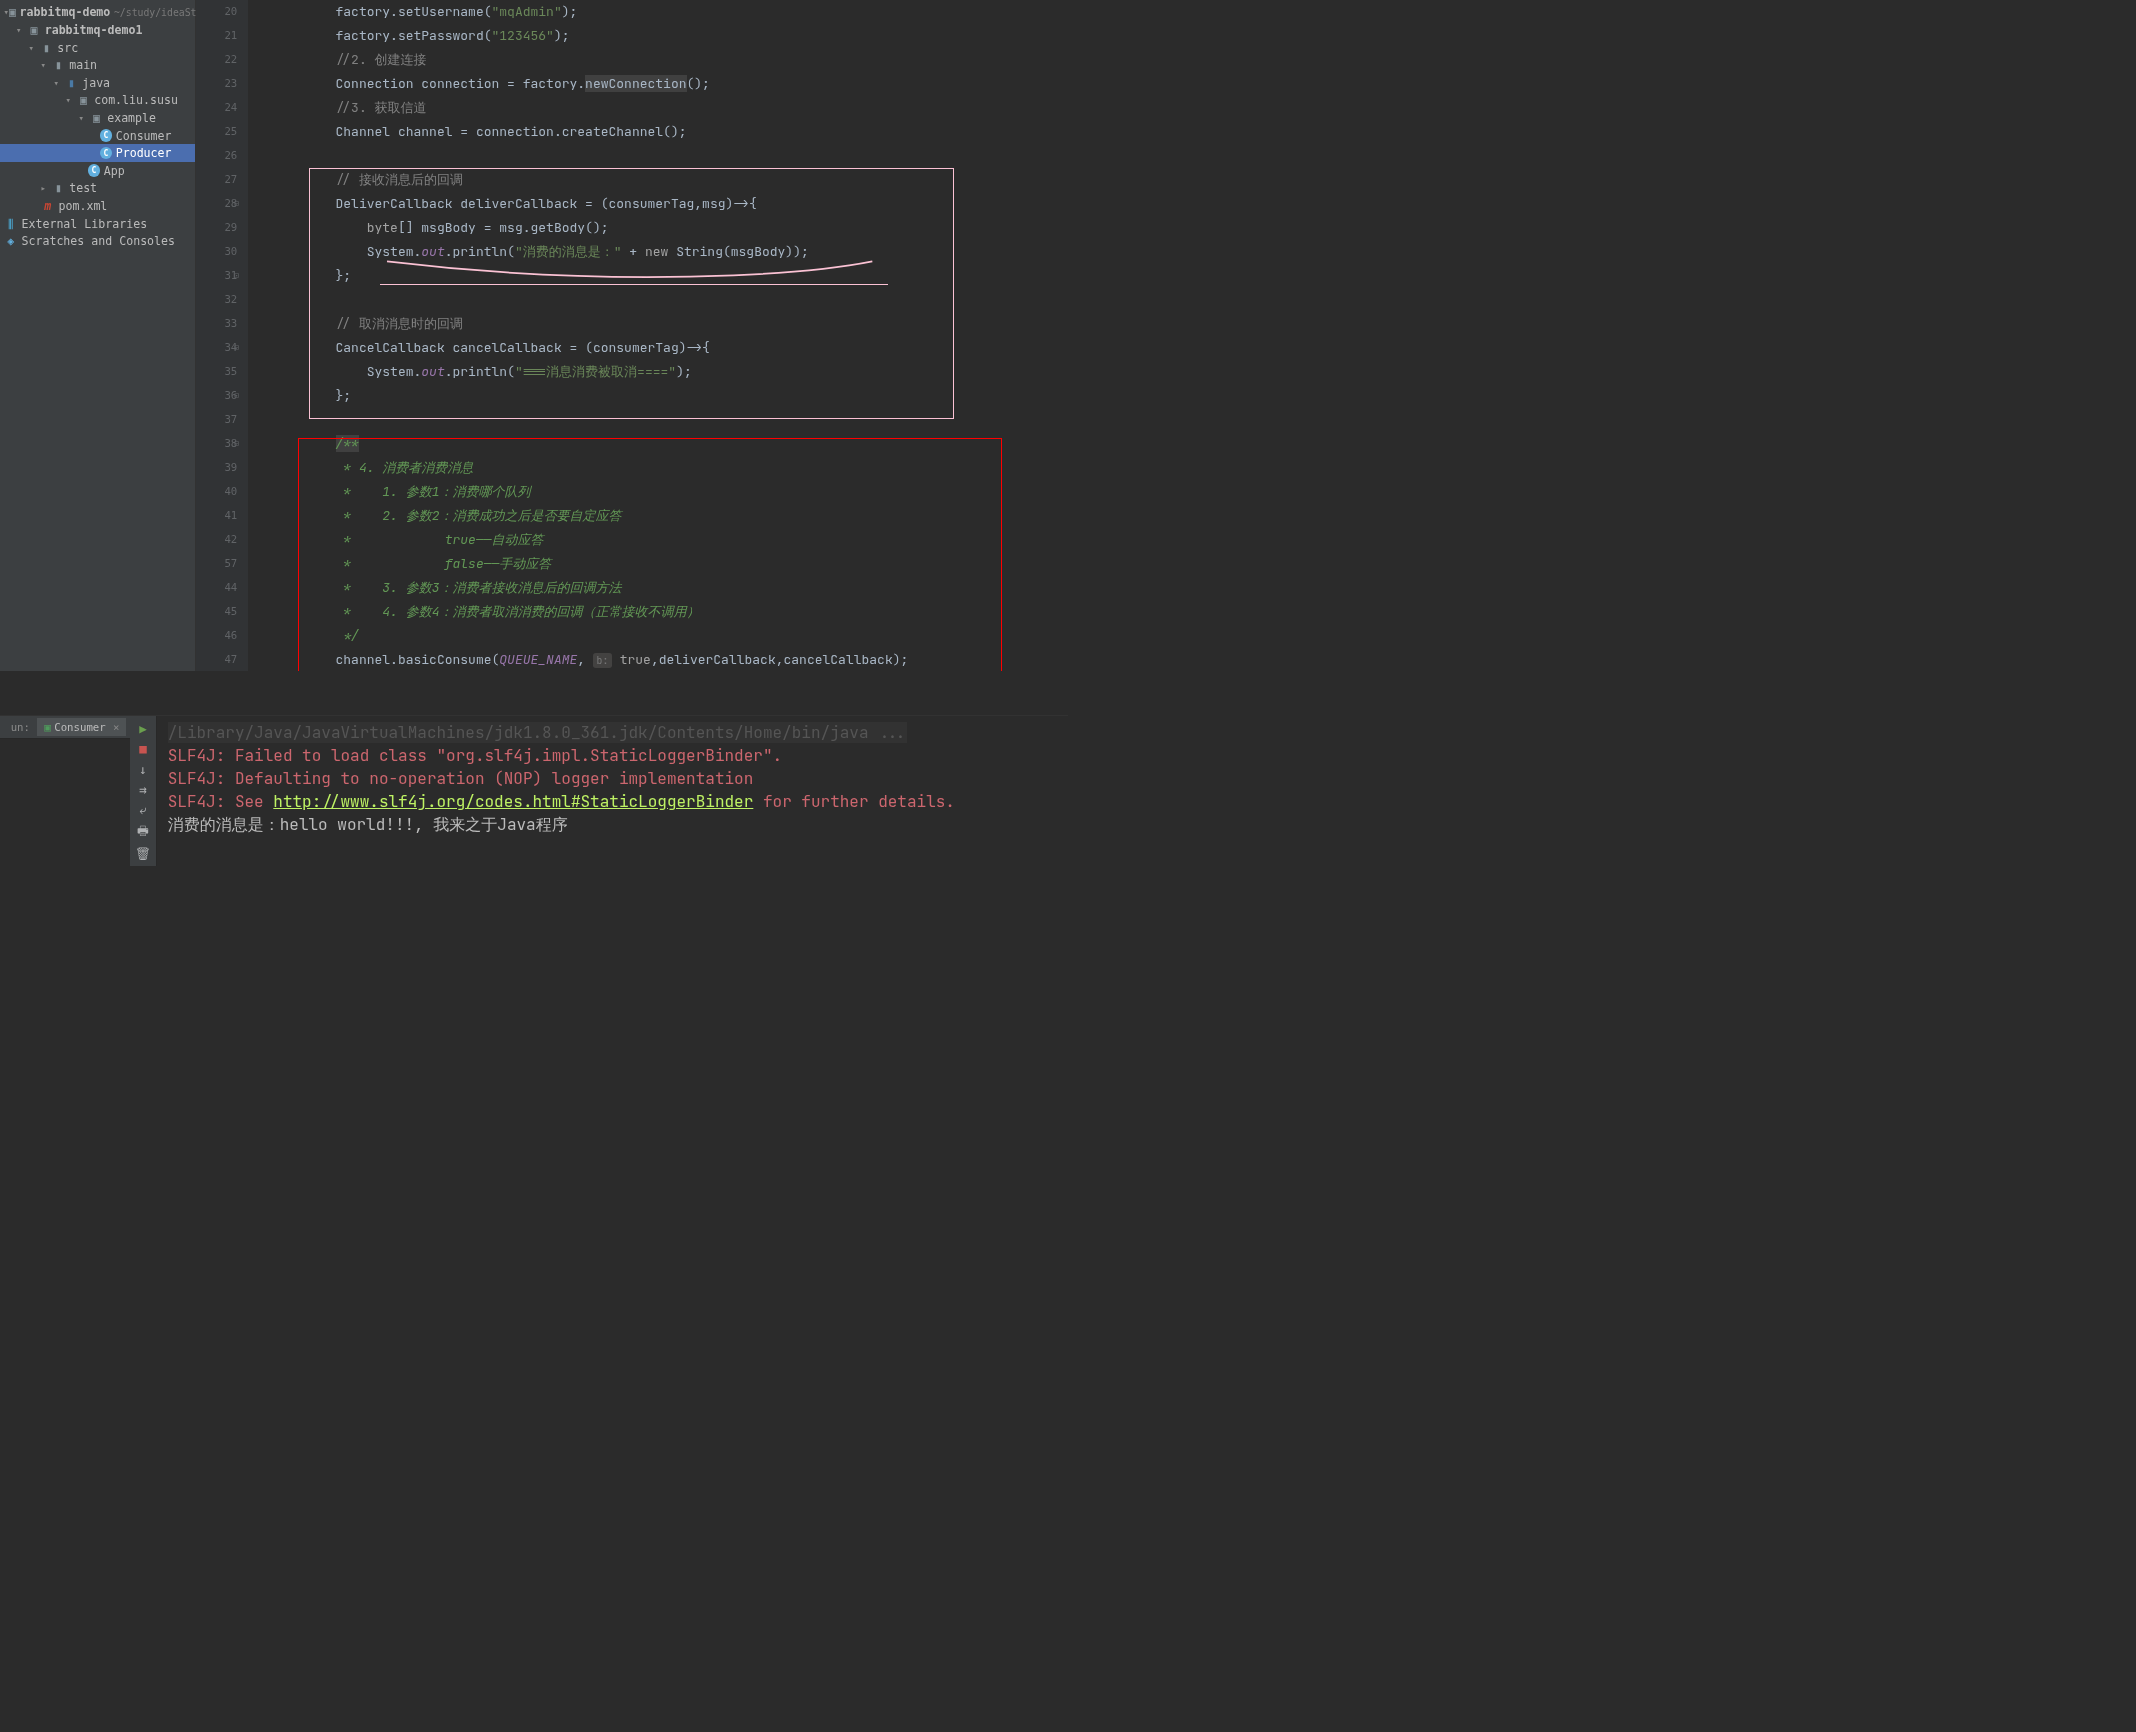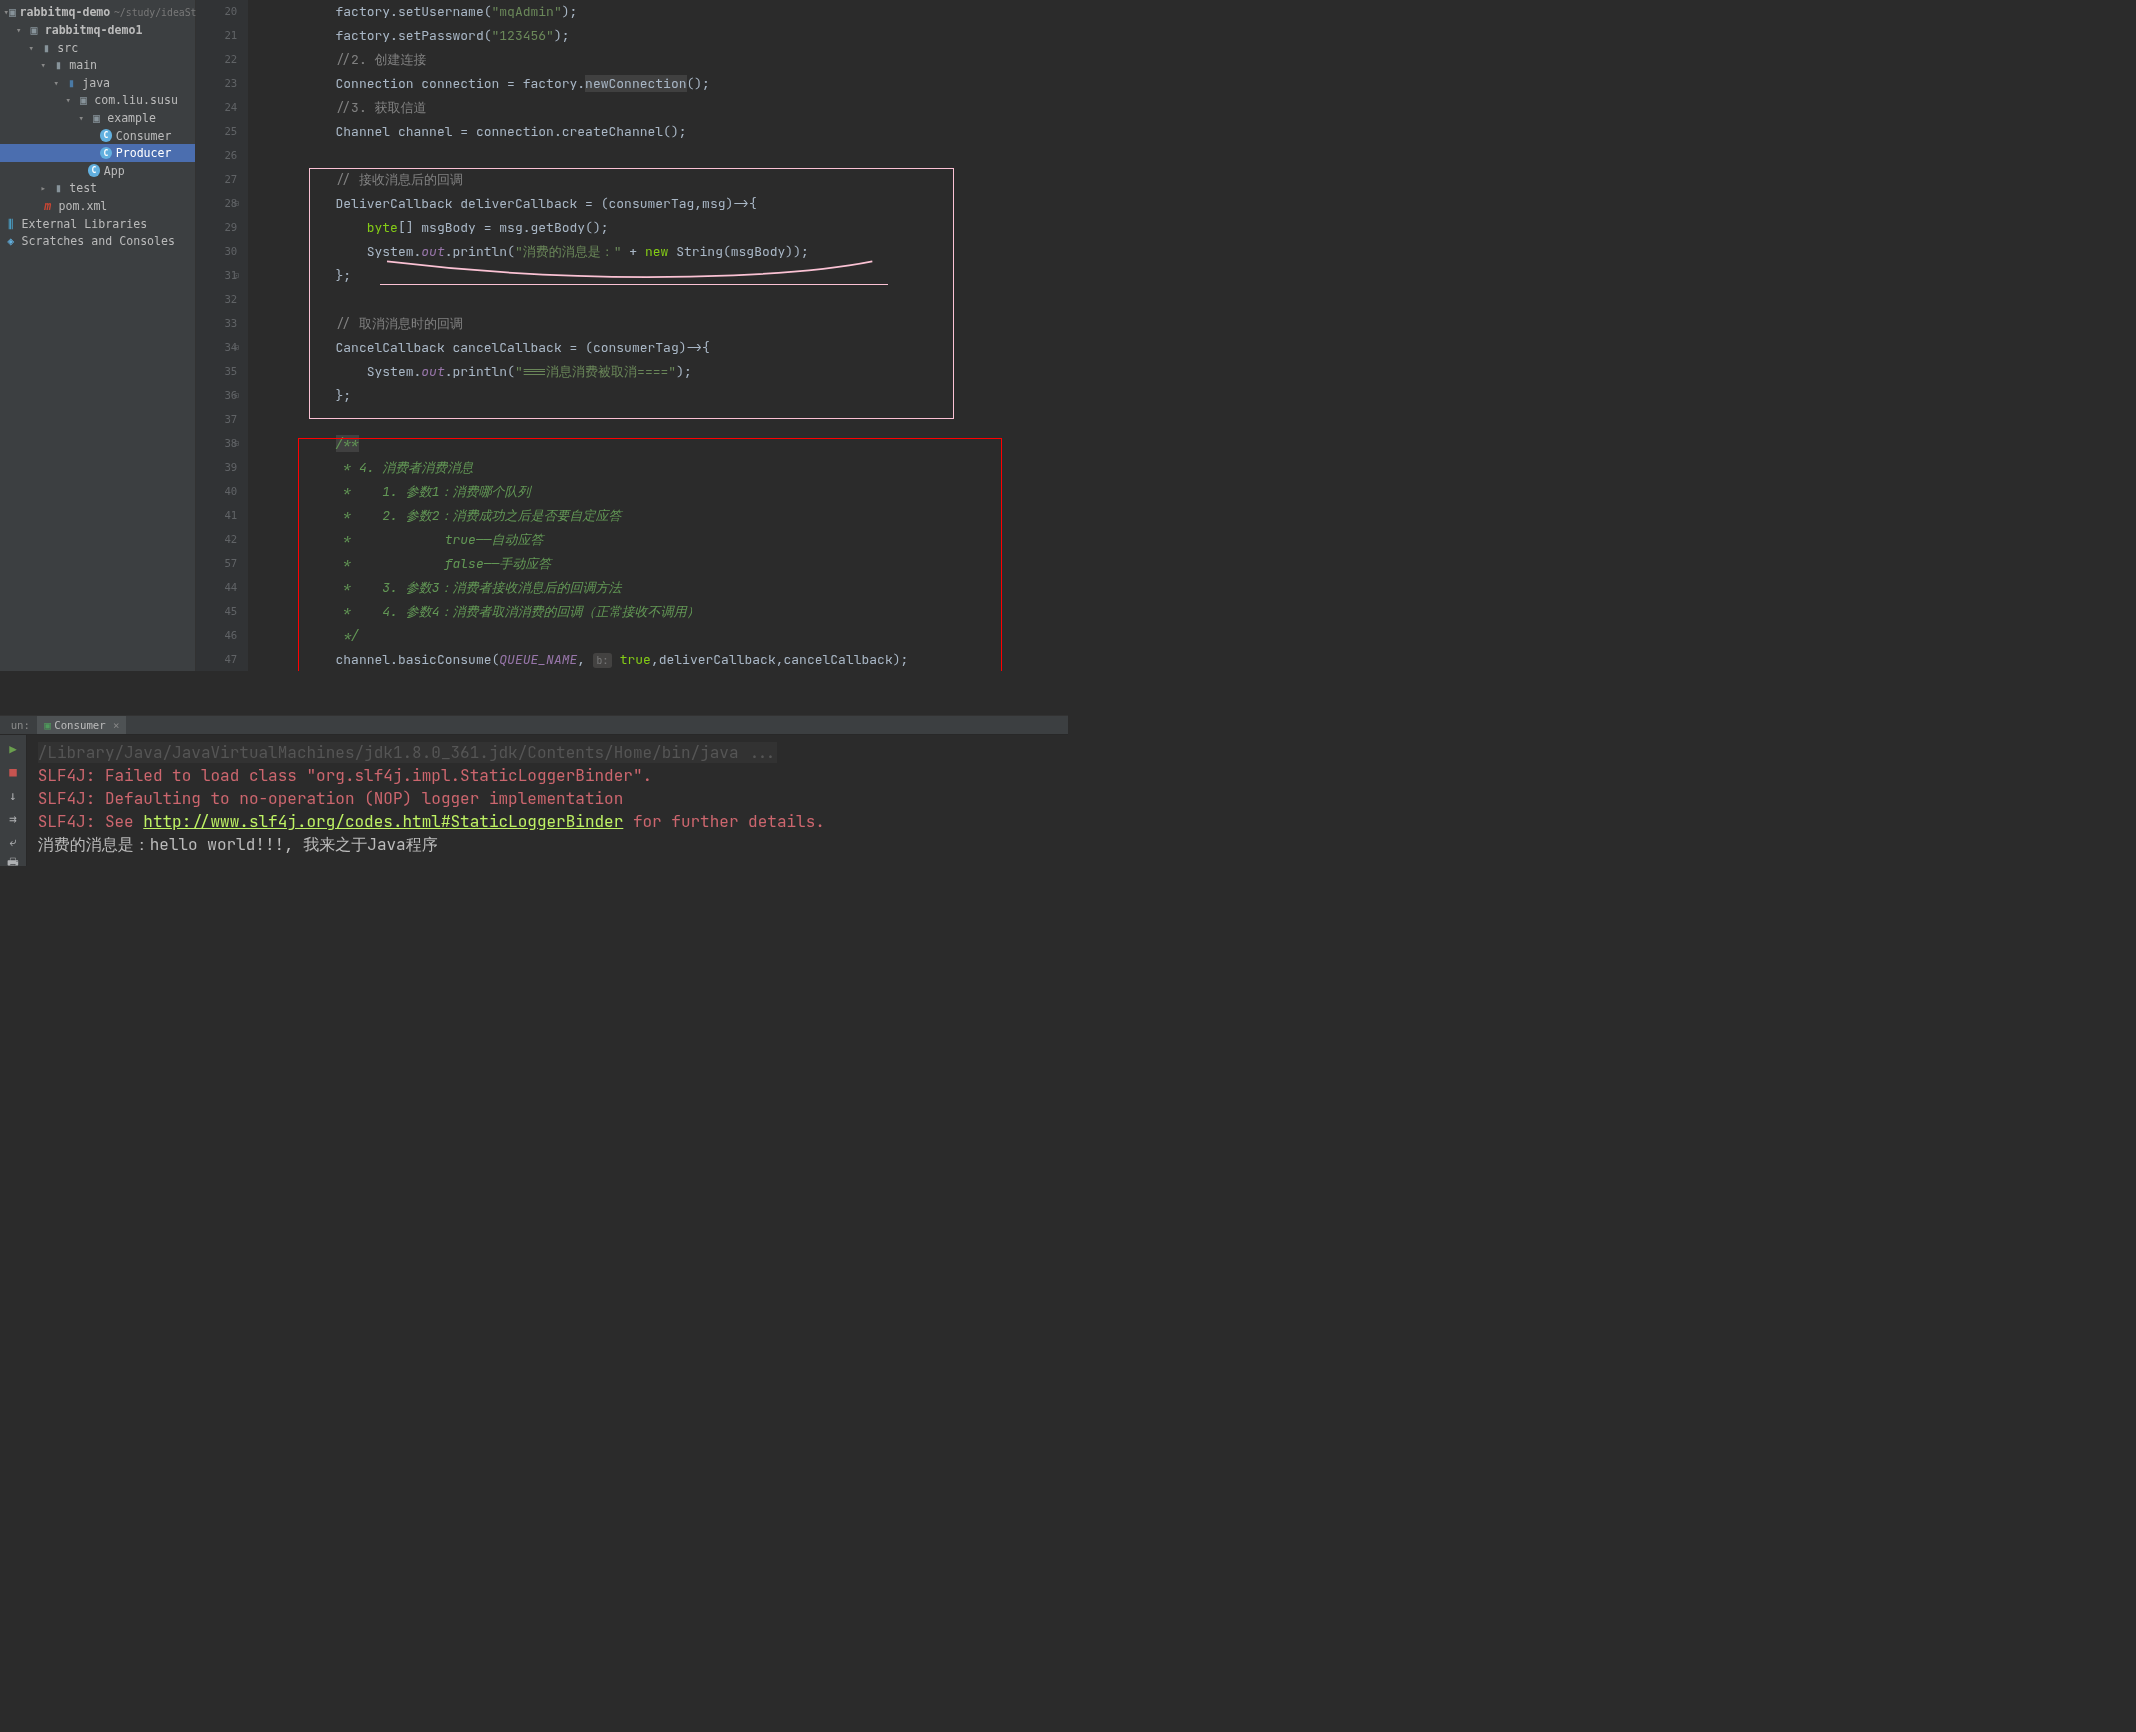--- a/index.html
+++ b/index.html
@@ -57,21 +57,21 @@
 .fold-icon {
   position: absolute;
   right: -1.8px;
   font-size: 8px;
   color: #606366;
 }
 .marker-area { width: 18px; flex-shrink: 0; background: #2b2b2b; }
 .code-area { flex: 1; padding: 0 7.1px; position: relative; font-size: 13px; }
 .code-line { height: 24px; line-height: 24px; white-space: pre; font-family: 'JetBrains Mono', 'Menlo', monospace; }
 
-.kw { color: #84cc16; }
+.kw { color: #a3a3a3; }
 .str { color: #6a8759; }
 .com { color: #808080; }
 .doc { color: #629755; font-style: italic; }
 .static { color: #9876aa; font-style: italic; }
 .param-hint { background: #434241; color: #787878; padding: 0.9px 3.6px; border-radius: 2.7px; font-size: 9.8px; font-style: normal; }
 .highlight-bg { background: #404040; text-align: center; }
 
 .pink-box {
   position: absolute;
   border: 1.8px solid #fbc2d4;
@@ -87,21 +87,21 @@
   border-bottom: 1.8px solid #fbc2d4;
   height: 14.3px;
   pointer-events: none;
 }
 
 .bottom-panel {
   height: 151px;
   background: #2b2b2b;
   border-top: 0.9px solid #323232;
   display: flex;
-  flex-direction: column;
+  flex-direction: row;
   margin-top: 44px;
 }
 .bottom-tabs {
   height: 23px;
   background: #3c3f41;
   display: flex;
   align-items: center;
   padding: 0 3.6px;
   border-bottom: 0.9px solid #282828;
 }

